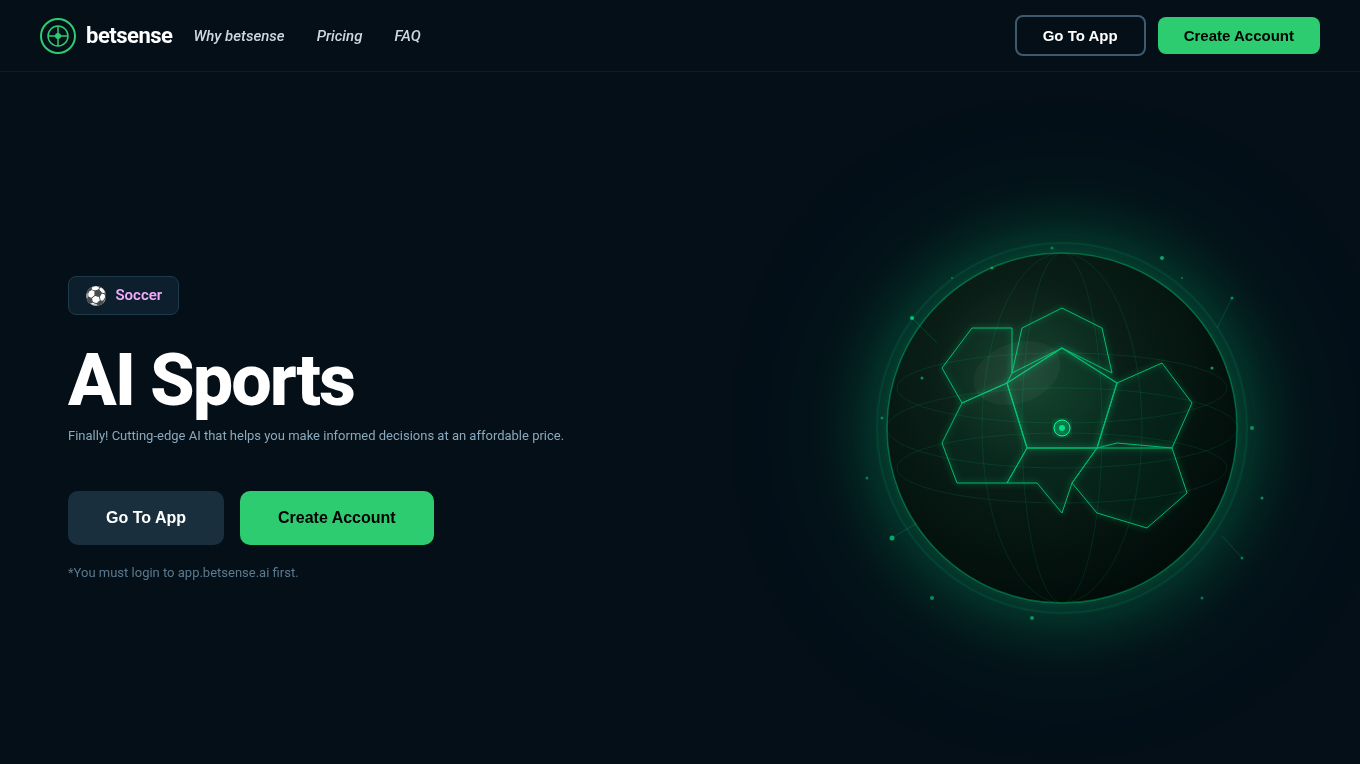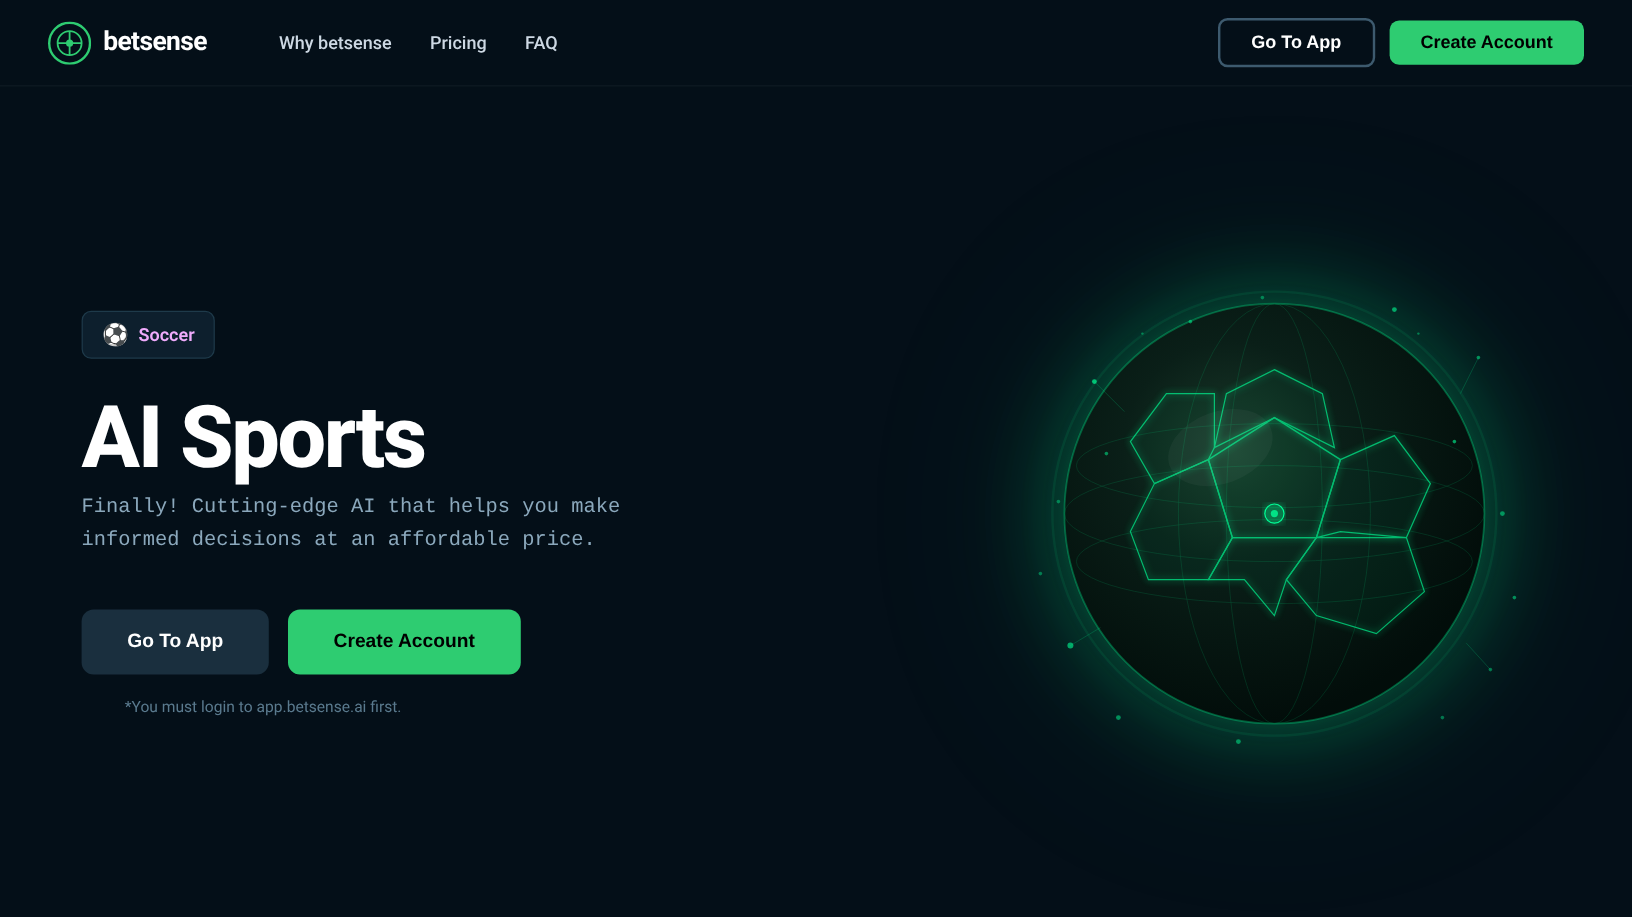--- a/index.html
+++ b/index.html
@@ -19,21 +19,21 @@
       justify-content: space-between;
       padding: 0 40px;
       height: 72px;
       background-color: #040f18;
       border-bottom: 1px solid rgba(255,255,255,0.05);
     }
 
     .nav-left {
       display: flex;
       align-items: center;
-      gap: 60px;
+      gap: 21px;
     }
 
     .logo-wrap {
       display: flex;
       align-items: center;
       gap: 10px;
     }
 
     .logo-icon {
       width: 36px;
@@ -53,20 +53,21 @@
       gap: 32px;
       list-style: none;
     }
 
     .nav-links a {
       color: #cdd8e3;
       text-decoration: none;
       font-size: 15px;
       font-weight: 500;
       transition: color 0.2s;
+      font-style: italic;
     }
 
     .nav-right {
       display: flex;
       align-items: center;
       gap: 12px;
     }
 
     .btn-goto-app {
       padding: 10px 26px;
@@ -133,26 +134,25 @@
     .hero-title {
       font-size: 72px;
       font-weight: 800;
       line-height: 1.05;
       color: #ffffff;
       margin-bottom: 8px;
       letter-spacing: -2px;
     }
 
     .hero-subtitle {
-      font-size: 17px;
+      font-size: 13px;
       color: #8ba8bc;
       line-height: 1.6;
       margin-bottom: 44px;
       max-width: 520px;
-      font-family: Liberation Mono, monospace;
     }
 
     .hero-buttons {
       display: flex;
       align-items: center;
       gap: 16px;
       margin-bottom: 20px;
     }
 
     .btn-hero-goto {
@@ -175,21 +175,20 @@
       font-size: 16px;
       font-weight: 700;
       border-radius: 10px;
       cursor: pointer;
       transition: background 0.2s;
     }
 
     .hero-note {
       font-size: 13px;
       color: #5a7a8e;
-      margin-left: 36px;
     }
 
     
     .hero-right {
       flex: 0 0 auto;
       width: 460px;
       height: 520px;
       position: relative;
       z-index: 1;
     }

